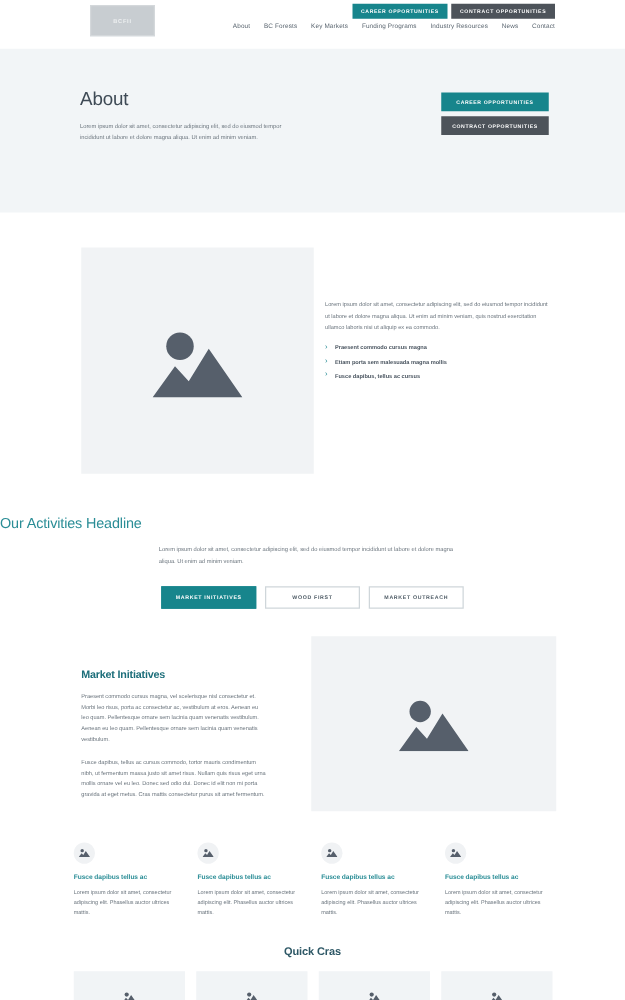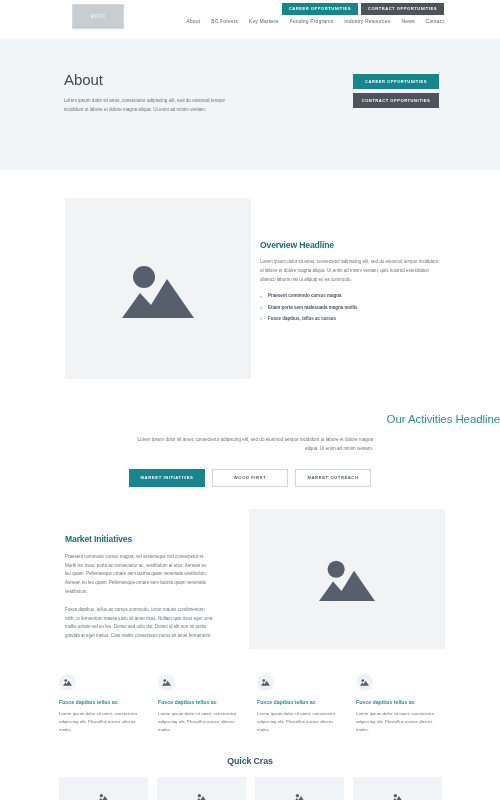--- a/index.html
+++ b/index.html
@@ -169,21 +169,21 @@
     position: absolute;
     left: 0;
     top: -0.5px;
     color: #2a8d96;
     font-size: 6px;
     font-weight: normal;
   }
 
   
   .activities {
-    text-align: right;
+    text-align: left;
     padding-top: 34px;
   }
   .act-head {
     font-size: 11.5px;
     color: #2a8d96;
     font-weight: normal;
     letter-spacing: -0.1px;
     margin-bottom: 11px;
   }
   .act-copy {
@@ -340,21 +340,20 @@
   <div class="overview">
     <div class="ph ov-img">
       <span>
         <svg width="72" height="58" viewBox="0 0 72 58">
           <circle cx="22" cy="17" r="11" fill="#565f6b"></circle>
           <path d="M0 58 L18 33 L29 45 L45 19 L72 58 Z" fill="#565f6b"></path>
         </svg>
       </span>
     </div>
     <div class="ov-text">
-      <h2 class="sec-head">Overview Headline</h2>
       <p class="sec-copy">Lorem ipsum dolor sit amet, consectetur adipiscing elit, sed do eiusmod tempor incididunt ut labore et dolore magna aliqua. Ut enim ad minim veniam, quis nostrud exercitation ullamco laboris nisi ut aliquip ex ea commodo.</p>
       <ul class="bullets">
         <li>Praesent commodo cursus magna</li>
         <li>Etiam porta sem malesuada magna mollis</li>
         <li>Fusce dapibus, tellus ac cursus</li>
       </ul>
     </div>
   </div>
 
   <div class="activities">

